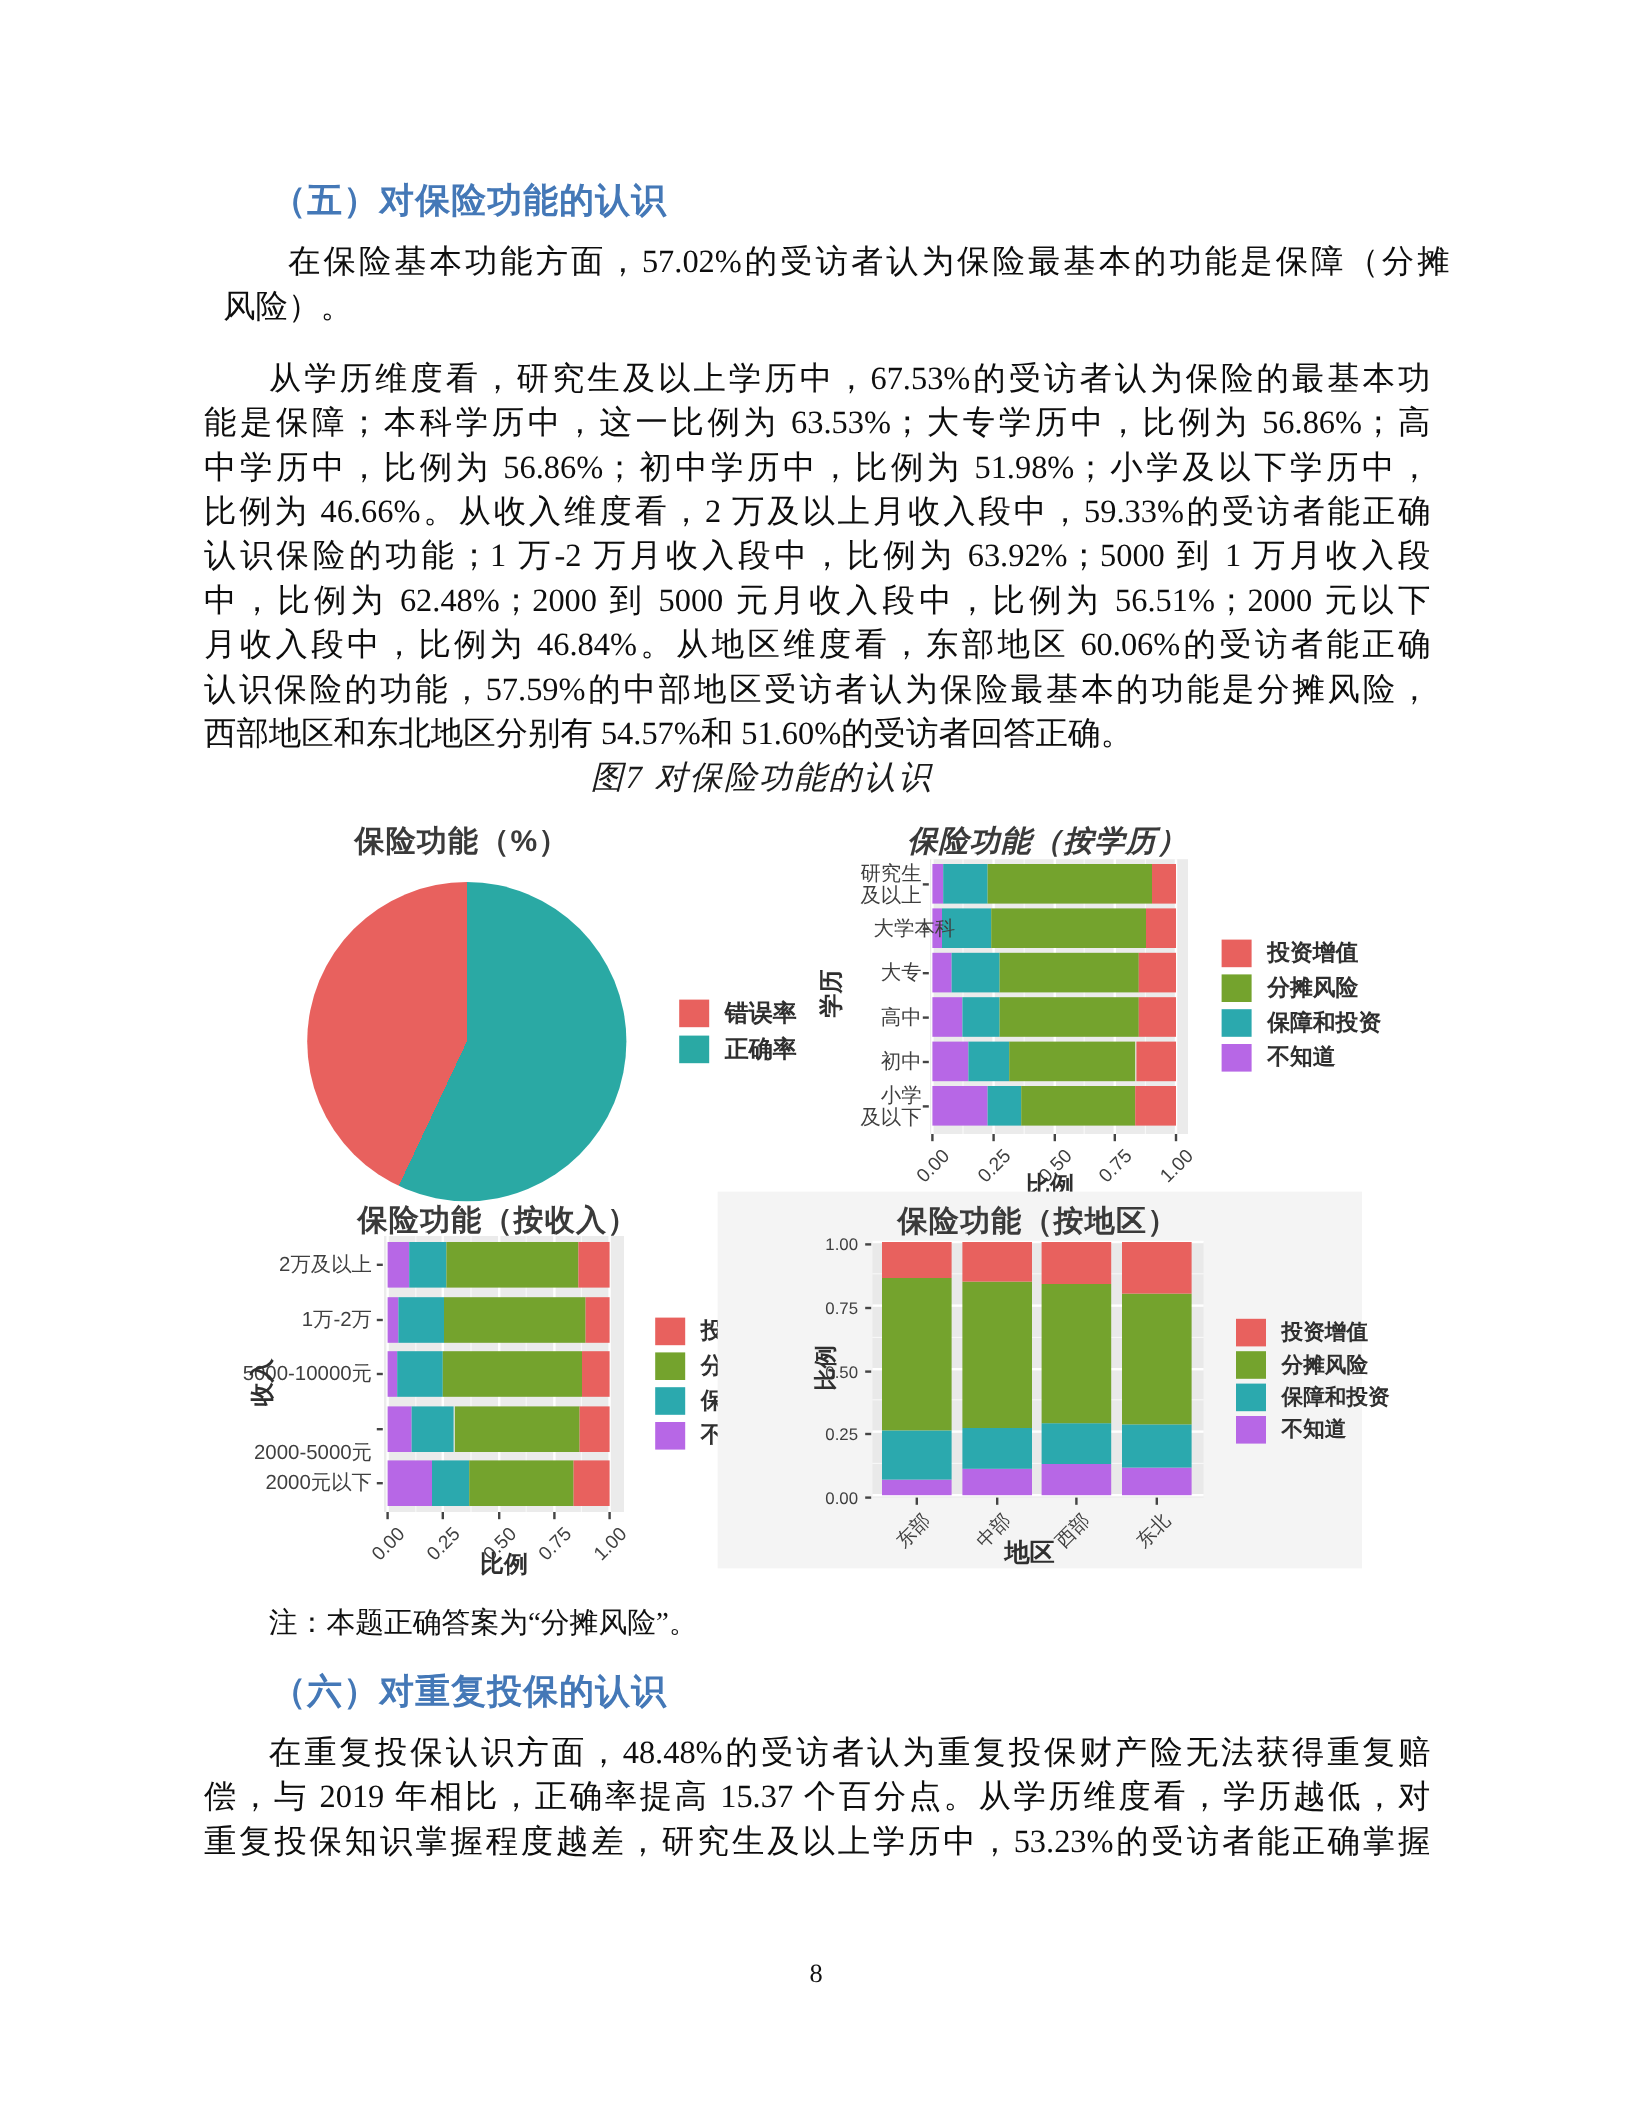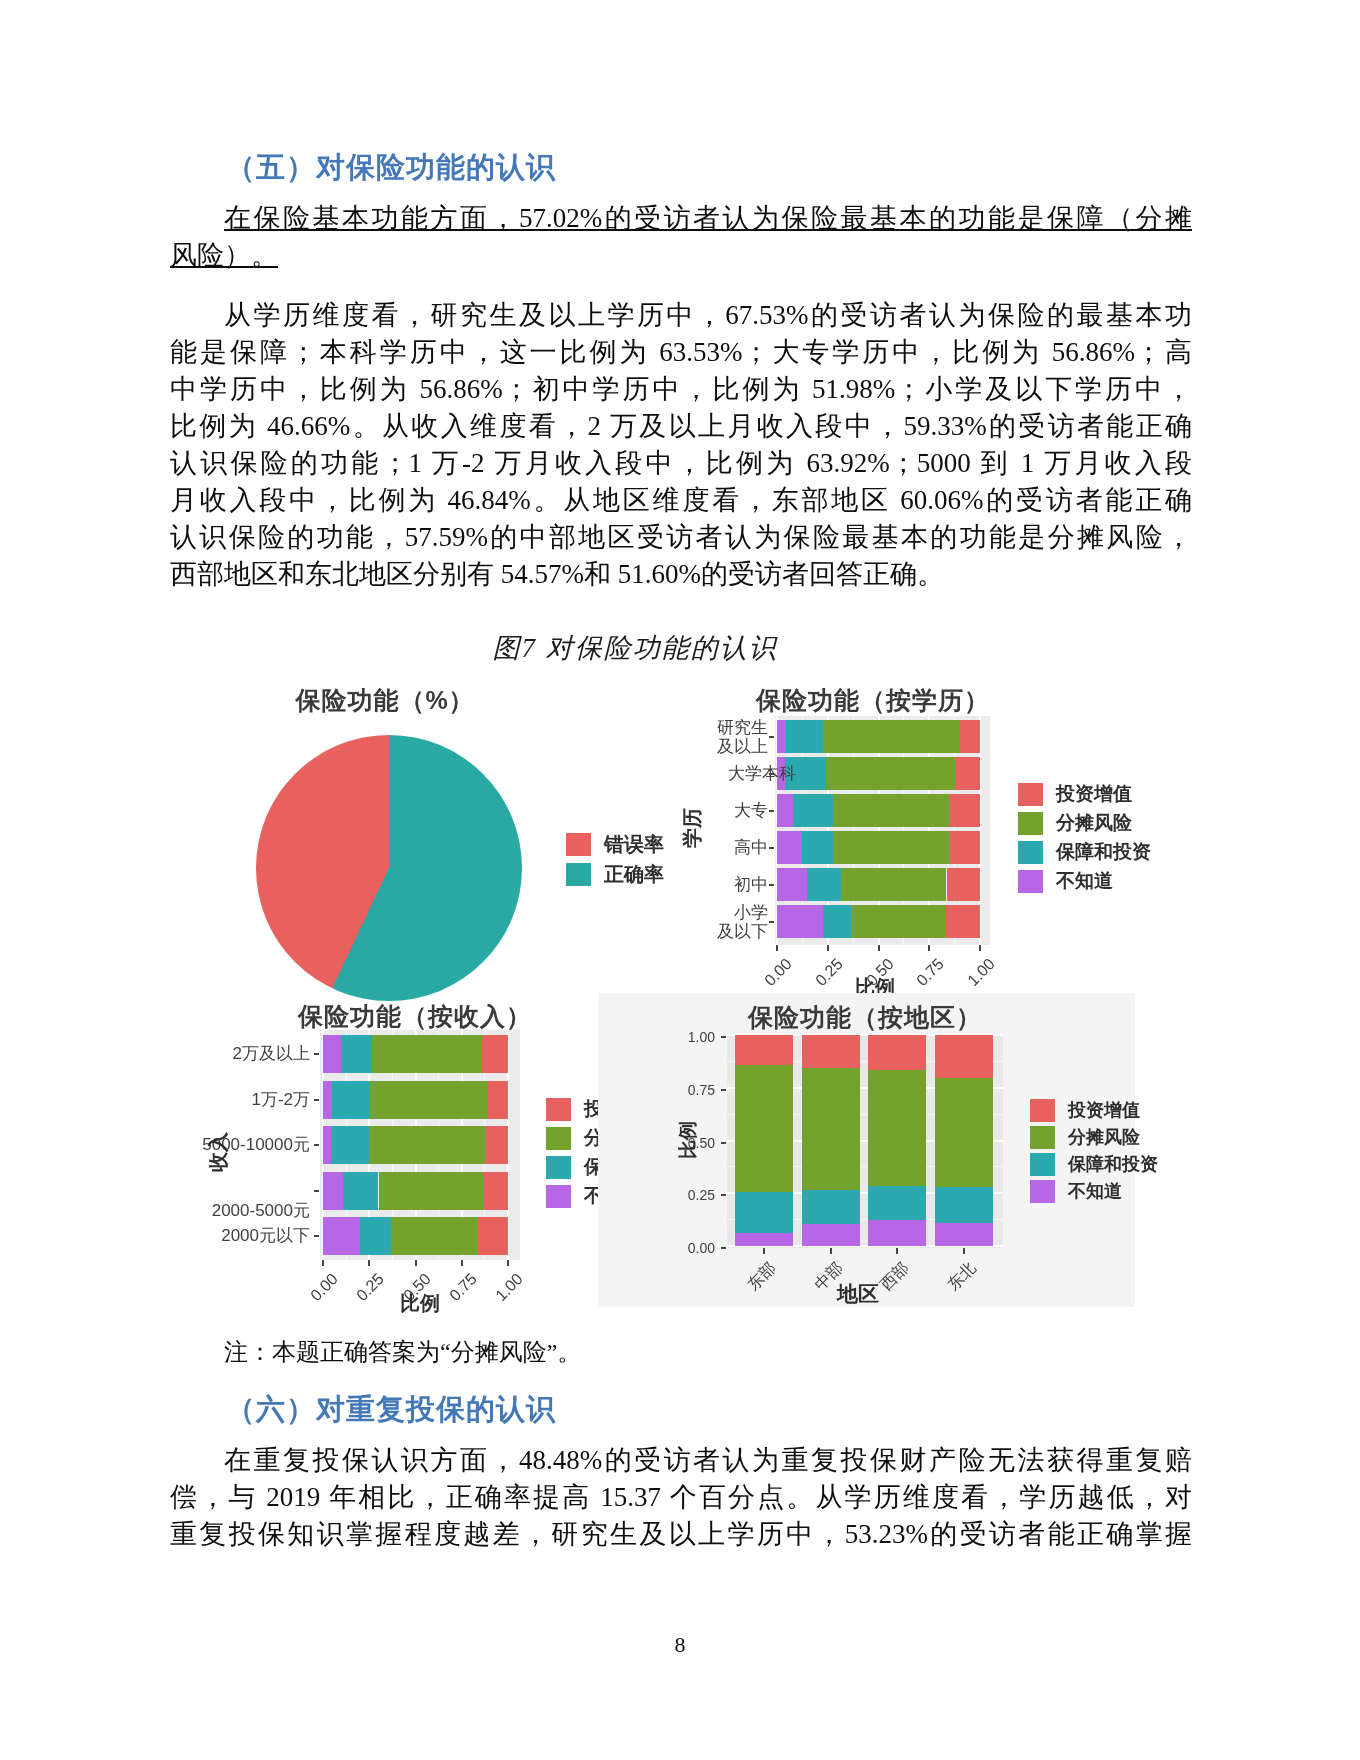--- a/index.html
+++ b/index.html
@@ -38,31 +38,32 @@
   .legend.sml .lab{font-size:18px;}
   .pie{border-radius:50%;}
 </style>
 </head>
 <body>
 
 <div class="page">
 
   <div class="abs heading" style="left:226px;top:148px;">（五）对保险功能的认识</div>
 
-  <div class="abs para" style="left:170px;top:200px;text-decoration:underline;">
+  <div class="abs para" style="left:186px;top:200px;">
       <div class="line jl first">在保险基本功能方面，57.02%的受访者认为保险最基本的功能是保障（分摊</div>
       <div class="line">风险）。</div>
     </div>
 
   <div class="abs para" style="left:170px;top:297px;">
       <div class="line jl first">从学历维度看，研究生及以上学历中，67.53%的受访者认为保险的最基本功</div>
       <div class="line jl">能是保障；本科学历中，这一比例为 63.53%；大专学历中，比例为 56.86%；高</div>
       <div class="line jl">中学历中，比例为 56.86%；初中学历中，比例为 51.98%；小学及以下学历中，</div>
       <div class="line jl">比例为 46.66%。从收入维度看，2 万及以上月收入段中，59.33%的受访者能正确</div>
       <div class="line jl">认识保险的功能；1 万-2 万月收入段中，比例为 63.92%；5000 到 1 万月收入段</div>
+      <div class="line jl">中，比例为 62.48%；2000 到 5000 元月收入段中，比例为 56.51%；2000 元以下</div>
       <div class="line jl">月收入段中，比例为 46.84%。从地区维度看，东部地区 60.06%的受访者能正确</div>
       <div class="line jl">认识保险的功能，57.59%的中部地区受访者认为保险最基本的功能是分摊风险，</div>
       <div class="line">西部地区和东北地区分别有 54.57%和 51.60%的受访者回答正确。</div>
     </div>
 
   <div class="abs caption" style="left:330px;top:630px;">图7 对保险功能的认识</div>
 
   <div class="abs" style="left:0;top:670px;width:1360px;height:650px;">
 
     <div class="abs chart-title" style="left:250px;top:14px;width:270px;">保险功能（%）</div>
@@ -71,21 +72,21 @@
         <div class="item">
           <span class="sw" style="background: rgb(232, 97, 94);"></span>
           <span class="lab">错误率</span>
         </div>
         <div class="item">
           <span class="sw" style="background: rgb(42, 169, 164);"></span>
           <span class="lab">正确率</span>
         </div>
       </div>
 
-    <div class="abs chart-title" style="left:738px;top:14px;width:270px;">保险功能（按学历）</div>
+    <div class="abs chart-title" style="left:738px;top:14px;width:270px;font-style:italic;">保险功能（按学历）</div>
     <div id="edu-panel" class="abs panel" style="left:775px;top:46px;width:215px;height:229px;">
         <div class="grid-major" style="left: 1px; top: 0px; width: 2px; height: 100%;"></div>
         <div class="grid-minor" style="left: 26.875px; top: 0px; width: 1px; height: 100%;"></div>
         <div class="grid-major" style="left: 51.75px; top: 0px; width: 2px; height: 100%;"></div>
         <div class="grid-minor" style="left: 77.625px; top: 0px; width: 1px; height: 100%;"></div>
         <div class="grid-major" style="left: 102.5px; top: 0px; width: 2px; height: 100%;"></div>
         <div class="grid-minor" style="left: 128.375px; top: 0px; width: 1px; height: 100%;"></div>
         <div class="grid-major" style="left: 153.25px; top: 0px; width: 2px; height: 100%;"></div>
         <div class="grid-minor" style="left: 179.125px; top: 0px; width: 1px; height: 100%;"></div>
         <div class="grid-major" style="left: 204px; top: 0px; width: 2px; height: 100%;"></div>

